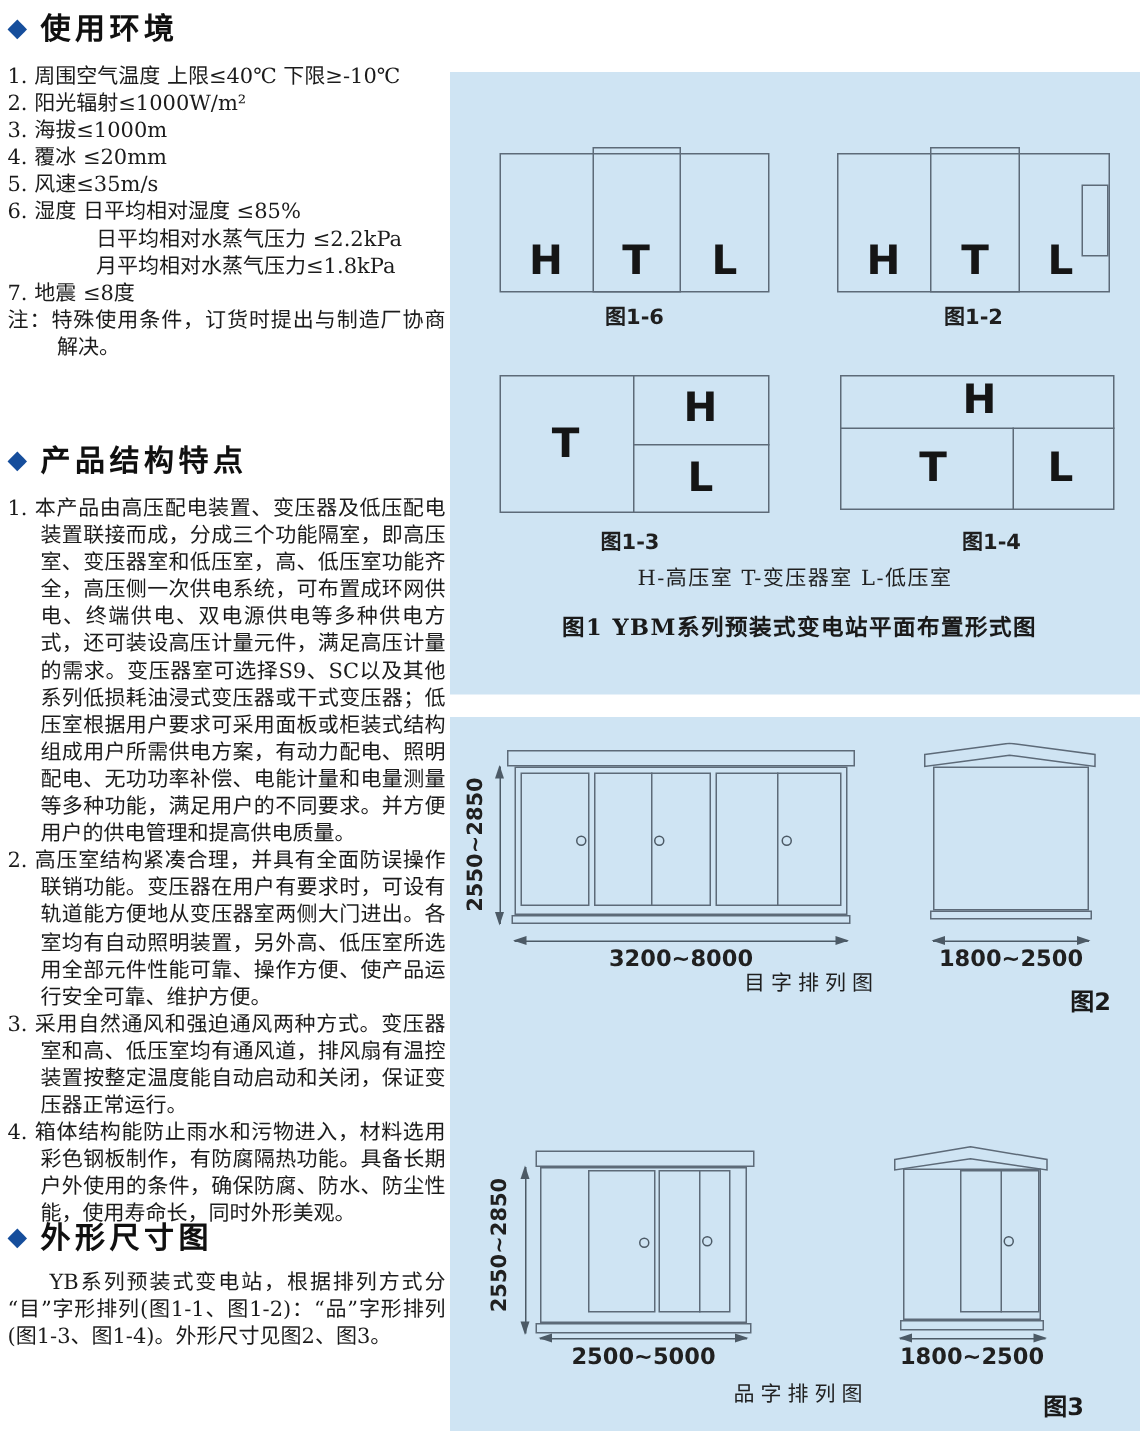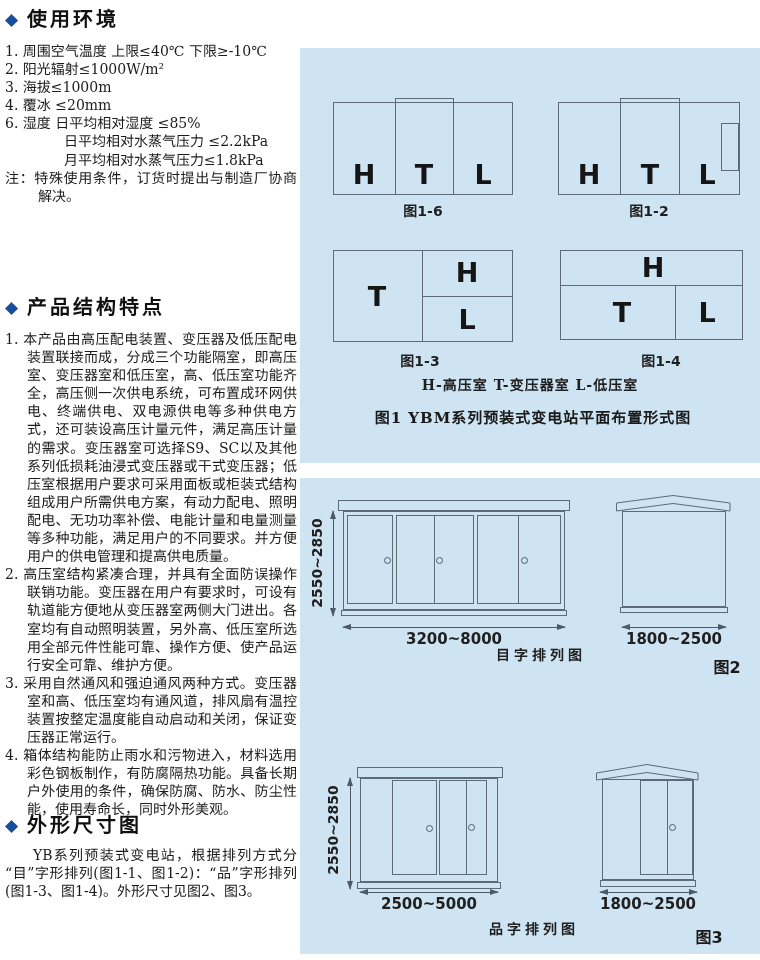--- a/index.html
+++ b/index.html
@@ -26,21 +26,21 @@
   .panel2{top:478px;height:476px;}
   .box{position:absolute;border:1px solid #5d6a78;box-sizing:border-box;background:transparent;}
   .vl{position:absolute;width:0;border-left:1px solid #5d6a78;}
   .hl{position:absolute;height:0;border-top:1px solid #5d6a78;}
   .big{position:absolute;transform:translate(-50%,-50%);
        font-family:"DejaVu Sans","Liberation Sans",sans-serif;
        font-weight:700;font-size:27px;color:#151515;}
   .figcap{position:absolute;transform:translateX(-50%);
           font-family:"DejaVu Sans","Liberation Sans",sans-serif;
           font-weight:700;font-size:14px;color:#1f1f1f;white-space:nowrap;}
-  .legend{position:absolute;transform:translateX(-50%);font-size:14px;font-weight:700;
+  .legend{position:absolute;transform:translateX(-50%);font-size:14px;font-weight:400;
           color:#1f1f1f;white-space:nowrap;letter-spacing:1px;}
   .fig-title{position:absolute;transform:translateX(-50%);font-size:15px;font-weight:700;
           color:#1a1a1a;white-space:nowrap;letter-spacing:1px;}
 
   .dim-h{position:absolute;height:0;border-top:1px solid #4c5a66;}
   .dim-h::before{content:"";position:absolute;left:-1px;top:-4px;border-style:solid;
         border-width:3.5px 9px 3.5px 0;border-color:transparent #4c5a66 transparent transparent;}
   .dim-h::after{content:"";position:absolute;right:-1px;top:-4px;border-style:solid;
         border-width:3.5px 0 3.5px 9px;border-color:transparent transparent transparent #4c5a66;}
   .dim-v{position:absolute;width:0;border-left:1px solid #4c5a66;}
@@ -67,23 +67,25 @@
   <div class="section" style="top:6px;">
     <div class="heading">
       <span class="diamond">◆</span>
       <span>使用环境</span>
     </div>
     <div class="body-list">
       <p class="ln num">1. 周围空气温度  上限≤40℃ 下限≥-10℃</p>
       <p class="ln num">2. 阳光辐射≤1000W/m²</p>
       <p class="ln num">3. 海拔≤1000m</p>
       <p class="ln num">4. 覆冰 ≤20mm</p>
+      <p class="ln num">5. 风速≤35m/s</p>
       <p class="ln num">6. 湿度 日平均相对湿度 ≤85%</p>
       <p class="ln sub">日平均相对水蒸气压力 ≤2.2kPa</p>
       <p class="ln sub">月平均相对水蒸气压力≤1.8kPa</p>
+      <p class="ln num">7. 地震  ≤8度</p>
       <p class="ln note">注：特殊使用条件，订货时提出与制造厂协商解决。</p>
     </div>
   </div>
 
   <div class="section" style="top:294px;">
     <div class="heading">
       <span class="diamond">◆</span>
       <span>产品结构特点</span>
     </div>
     <div class="body-list">

